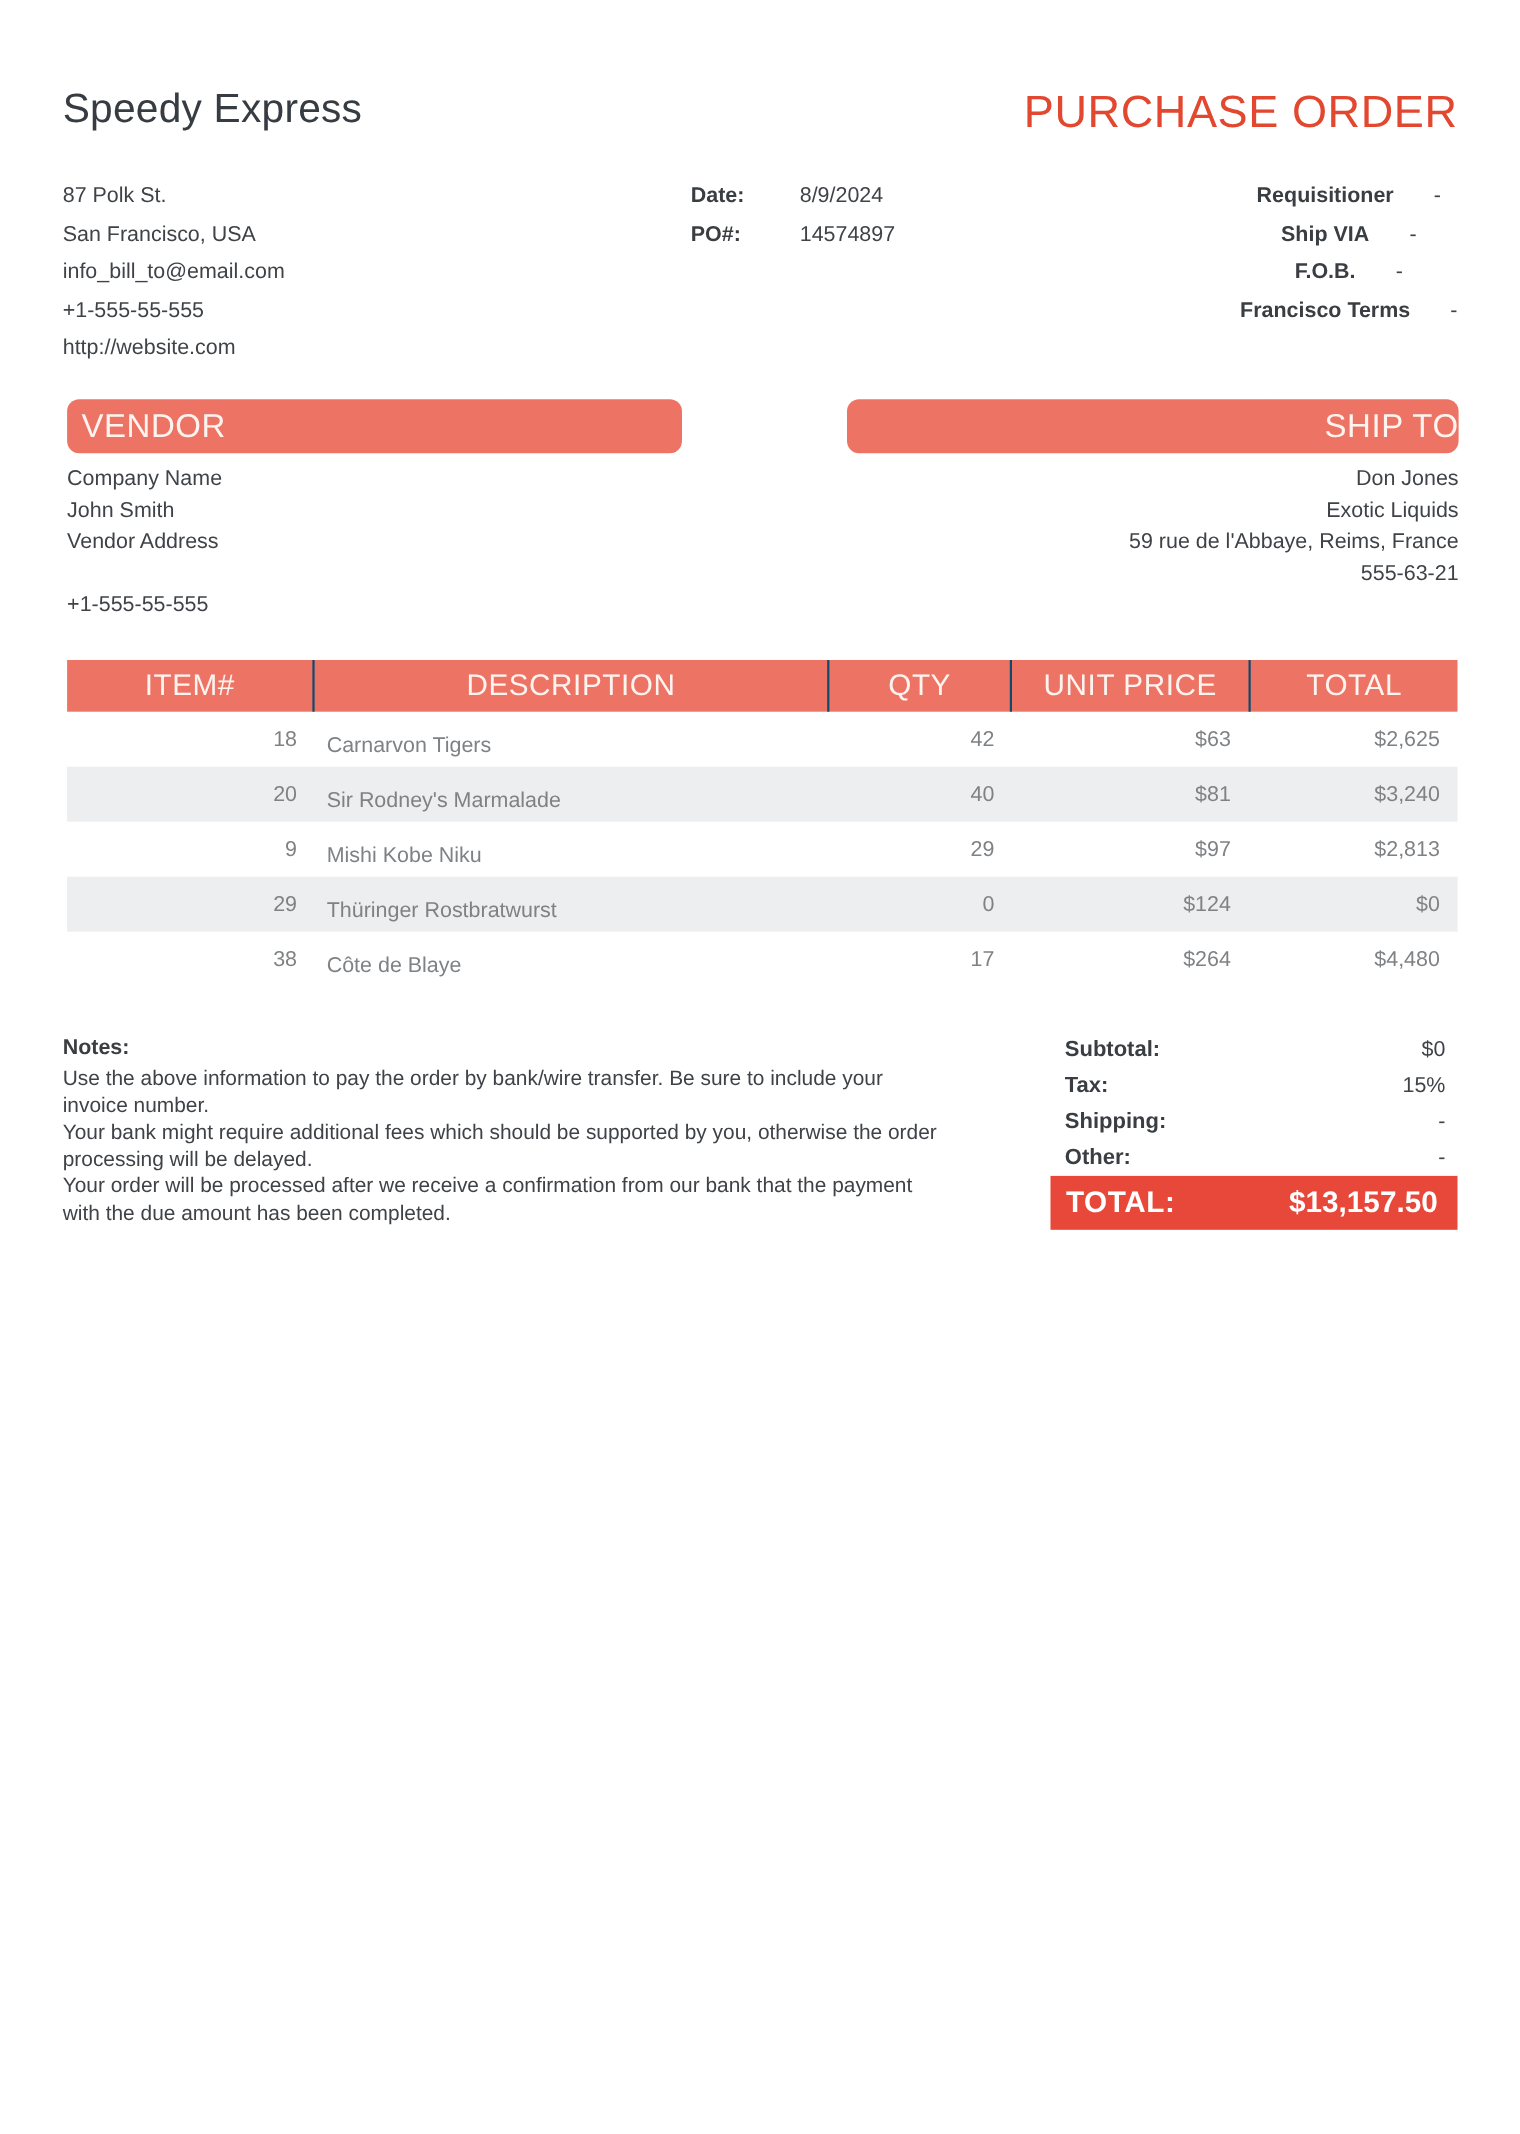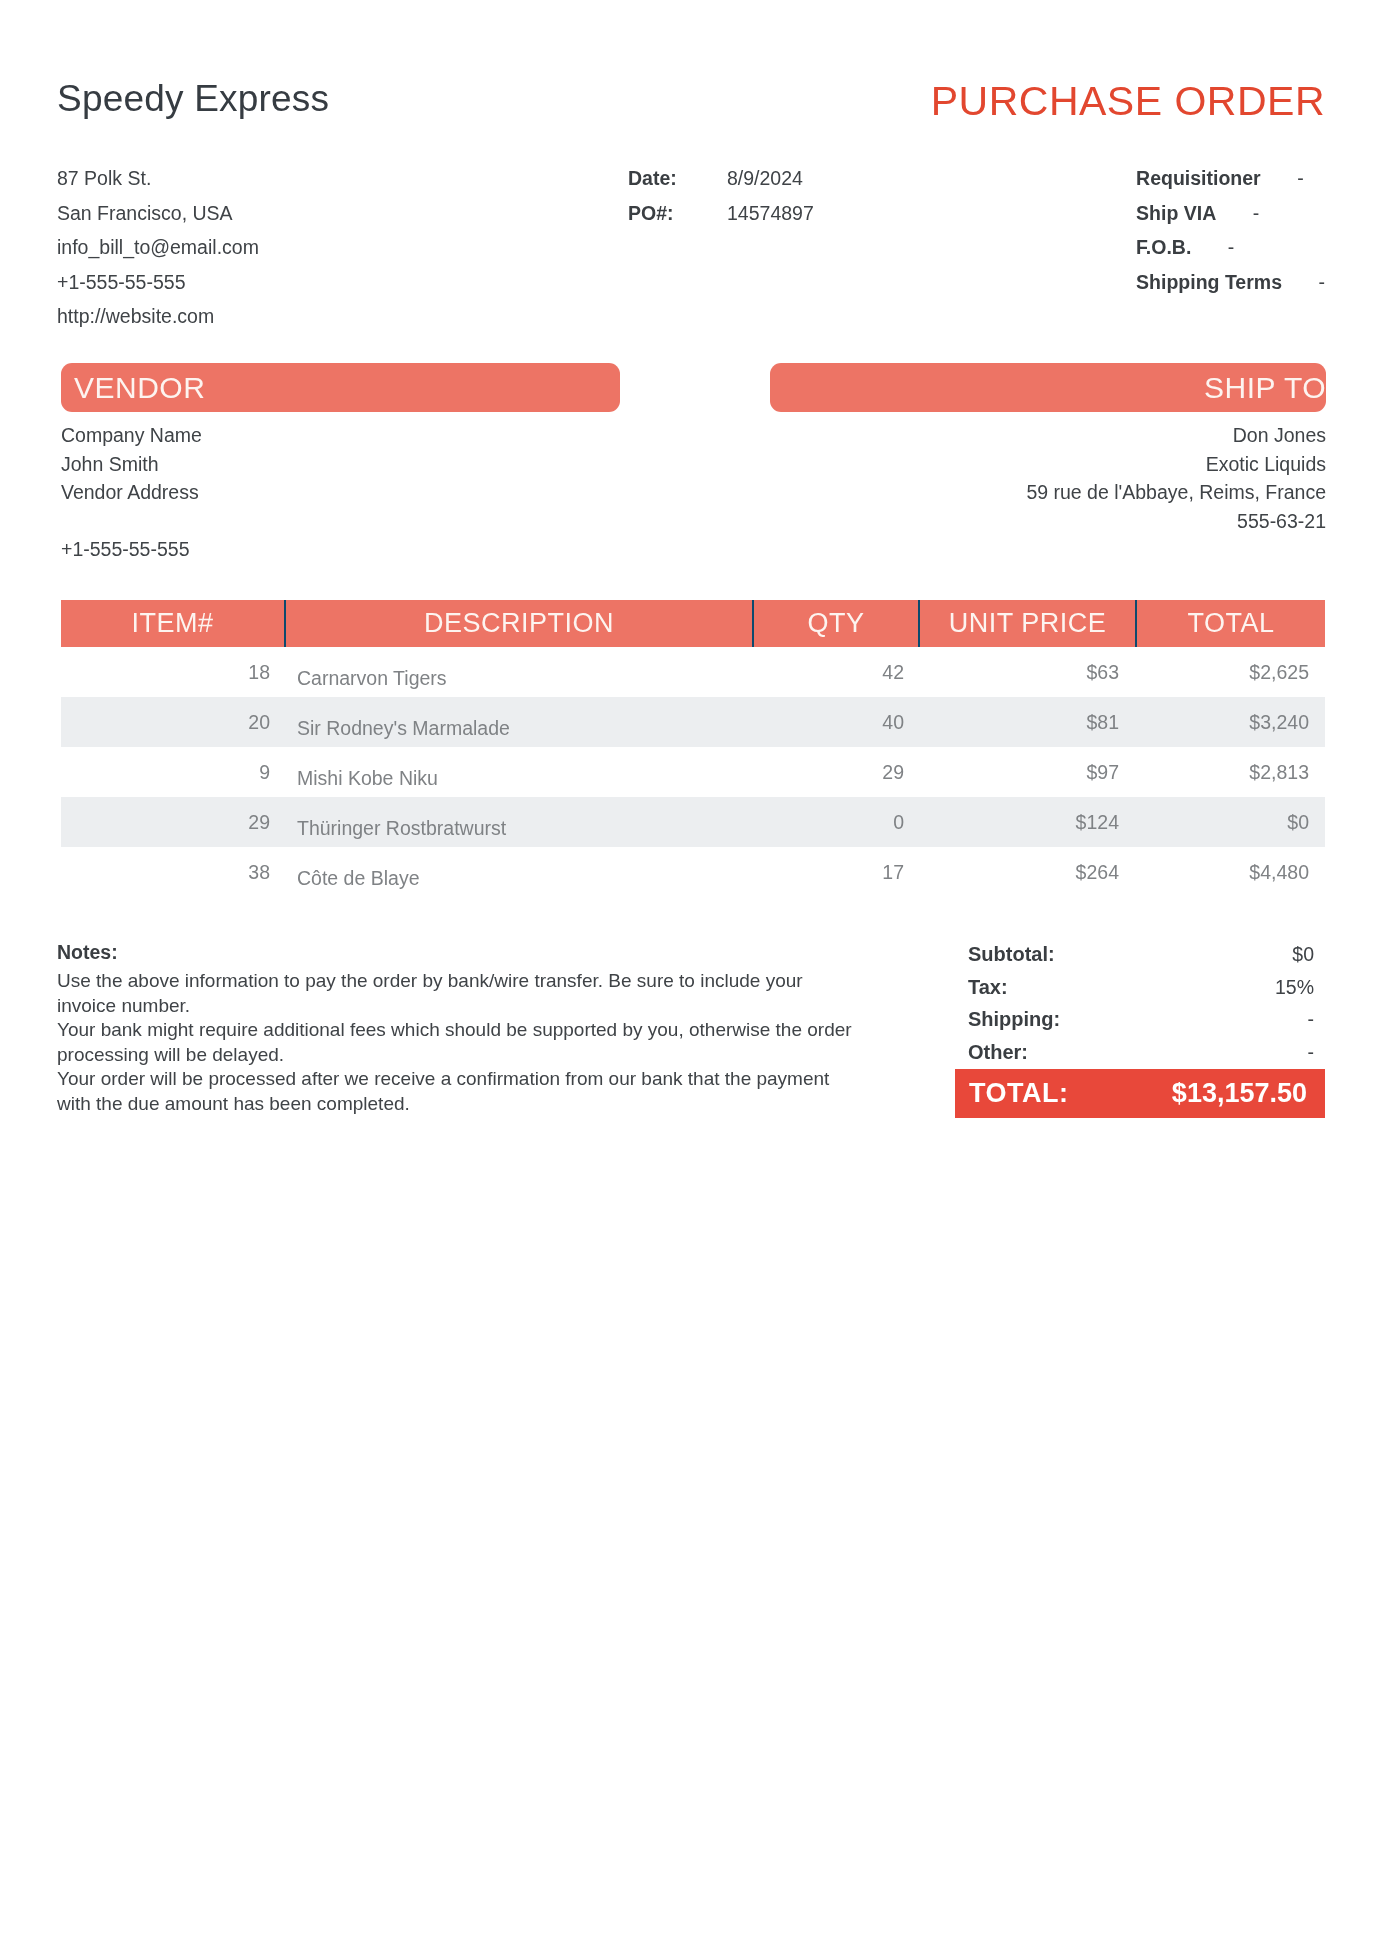--- a/index.html
+++ b/index.html
@@ -10,21 +10,21 @@
   
   .header-row { position:absolute; top:78px; left:57px; width:1268px; display:flex; justify-content:space-between; align-items:flex-start; }
   .company-name { font-size:37px; color:#363C42; letter-spacing:0.2px; }
   .doc-title { font-size:41px; color:#E2472F; letter-spacing:0.5px;margin-left:40px; }
 
   
   .company-address { position:absolute; top:161px; left:57px; width:360px; font-size:19.5px; color:#3F4347; line-height:34.5px; }
   .order-meta { position:absolute; top:161px; left:628px; font-size:19.5px; color:#3F4347; line-height:34.5px; }
   .order-meta .meta-label { display:inline-block; width:99px; font-weight:bold; color:#3A3E42; }
   .req-block { position:absolute; top:161px; right:57px; font-size:19.5px; line-height:34.6px; }
-  .req-row { display:flex; justify-content:flex-start; }
+  .req-row { display:flex; justify-content:center; }
   .req-row .req-label { font-weight:bold; color:#3A3E42; text-align:right; }
   .req-row .req-value { display:inline-block; width:43px; text-align:right; color:#3F4347; }
 
   
   .party-box { position:absolute; top:363px; }
   .party-box.vendor { left:61px; width:559px; }
   .party-box.shipto { left:770px; width:556px;text-align:right; }
   .party-header { height:49px; background:#ED7465; color:#FDF4F0; font-size:30px; line-height:49px; padding-left:13px; letter-spacing:0.5px;border-radius:11px; }
   .party-lines { padding-top:9px; }
   .party-line { height:28.6px; font-size:19.5px; color:#3F4347; line-height:28.6px; white-space:nowrap; }
@@ -96,21 +96,21 @@
     </div>
     <div class="req-row">
       <span class="req-label">Ship VIA</span>
       <span class="req-value">-</span>
     </div>
     <div class="req-row">
       <span class="req-label">F.O.B.</span>
       <span class="req-value">-</span>
     </div>
     <div class="req-row">
-      <span class="req-label">Shipping Terms</span>
+      <span class="req-label">Francisco Terms</span>
       <span class="req-value">-</span>
     </div>
   </div>
 
   <div class="party-box vendor">
     <div class="party-header">VENDOR</div>
     <div class="party-lines">
       <div class="party-line">Company Name</div>
       <div class="party-line">John Smith</div>
       <div class="party-line">Vendor Address</div>

